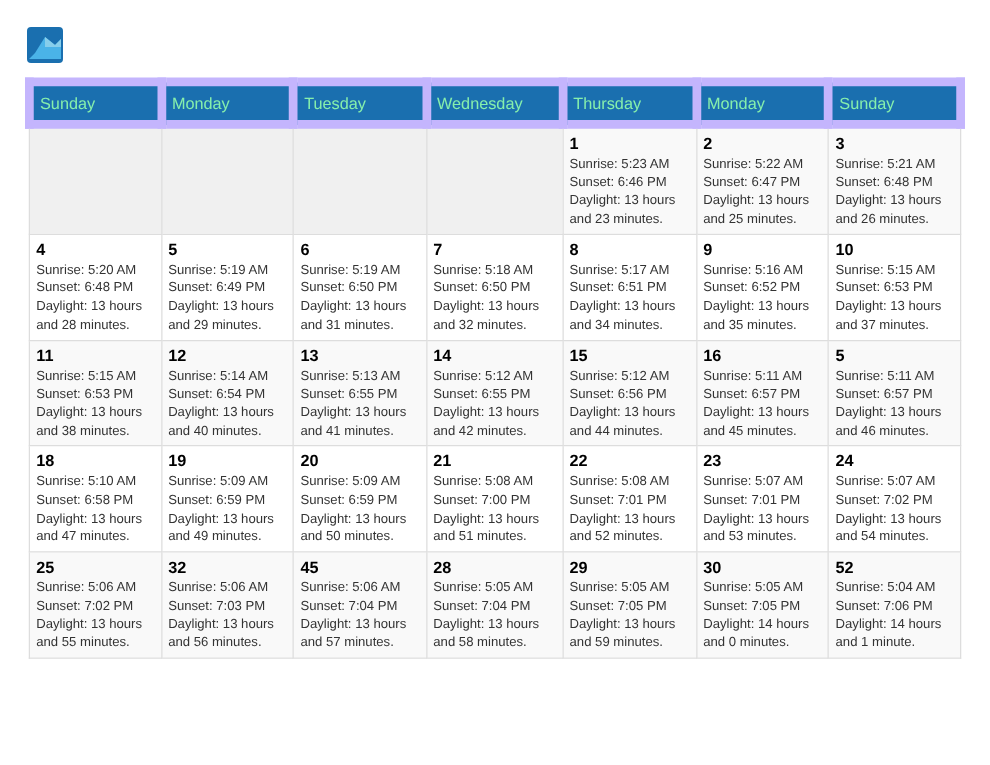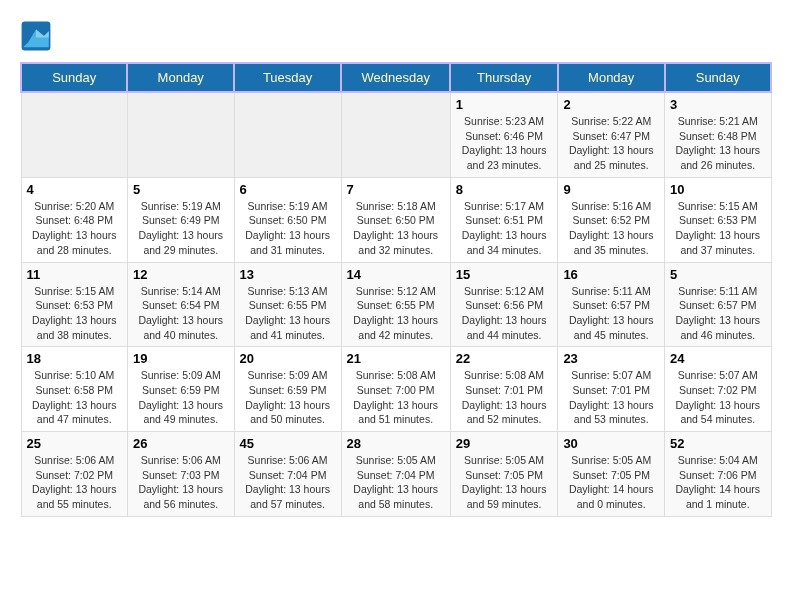--- a/index.html
+++ b/index.html
@@ -54,26 +54,26 @@
     }
     .calendar {
       width: 100%;
       border-collapse: collapse;
       font-size: 11px;
     }
     .calendar thead tr {
       background-color: #1a6faf;
     }
     .calendar thead th {
-      color: #fef9c3;
-      text-align: center;
+      color: #86efac;
+      text-align: left;
       padding: 6px 5px;
       font-size: 13px;
       font-weight: normal;
-      border: 2px solid #c4b5fd;
+      border: 7px solid #c4b5fd;
     }
     .calendar tbody tr {
       border-bottom: 1px solid #ccc;
     }
     .calendar tbody td {
       vertical-align: top;
       padding: 4px 5px;
       border: 1px solid #ddd;
       width: 113px;
       min-height: 70px;
@@ -88,21 +88,20 @@
     .day-number {
       font-weight: bold;
       font-size: 13px;
       display: block;
       margin-bottom: 2px;
     }
     .day-info {
       font-size: 10.5px;
       color: #333;
       line-height: 1.4;
-      text-align: center;
     }
     .empty-cell {
       background: #f0f0f0 !important;
     }
   </style>
 </head>
 <body>
 
 <div class="header">
   <div class="logo">
@@ -242,21 +241,21 @@
           <span class="day-number">24</span>
           <div class="day-info">Sunrise: 5:07 AM<br>Sunset: 7:02 PM<br>Daylight: 13 hours<br>and 54 minutes.</div>
         </td>
       </tr>
       <tr>
         <td>
           <span class="day-number">25</span>
           <div class="day-info">Sunrise: 5:06 AM<br>Sunset: 7:02 PM<br>Daylight: 13 hours<br>and 55 minutes.</div>
         </td>
         <td>
-          <span class="day-number">26</span>
+          <span class="day-number">32</span>
           <div class="day-info">Sunrise: 5:06 AM<br>Sunset: 7:03 PM<br>Daylight: 13 hours<br>and 56 minutes.</div>
         </td>
         <td>
           <span class="day-number">45</span>
           <div class="day-info">Sunrise: 5:06 AM<br>Sunset: 7:04 PM<br>Daylight: 13 hours<br>and 57 minutes.</div>
         </td>
         <td>
           <span class="day-number">28</span>
           <div class="day-info">Sunrise: 5:05 AM<br>Sunset: 7:04 PM<br>Daylight: 13 hours<br>and 58 minutes.</div>
         </td>

